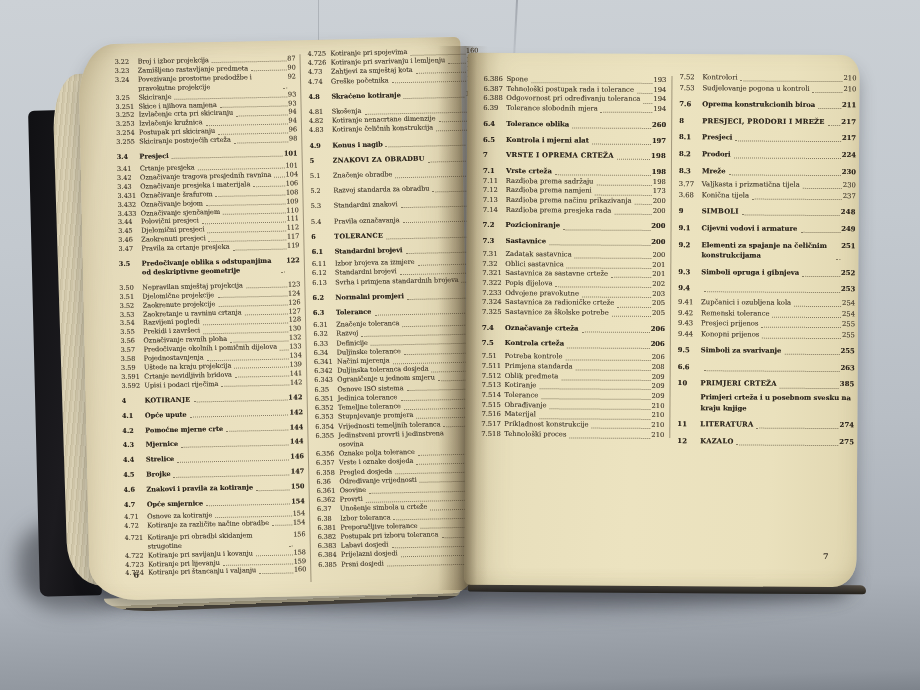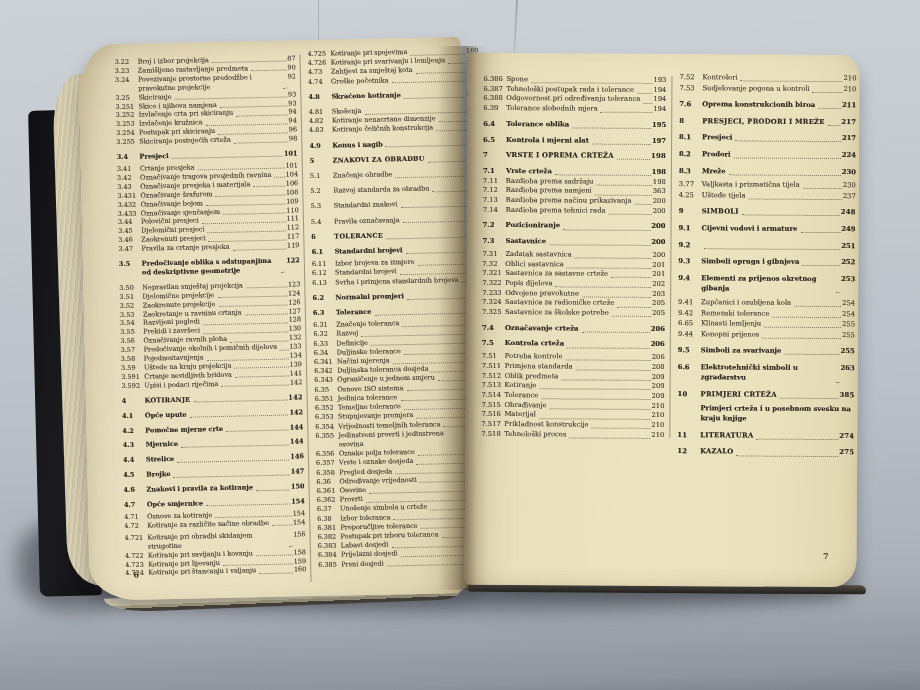--- a/index.html
+++ b/index.html
@@ -688,21 +688,21 @@
           <div class="row">
             <span class="num">6.39</span>
             <span class="t">Tolerance slobodnih mjera</span>
             <span class="dots"></span>
             <span class="p">194</span>
           </div>
           <div class="row bold gap2">
             <span class="num">6.4</span>
             <span class="t">Tolerance oblika</span>
             <span class="dots"></span>
-            <span class="p">195</span>
+            <span class="p">260</span>
           </div>
           <div class="row bold gap2">
             <span class="num">6.5</span>
             <span class="t">Kontrola i mjerni alat</span>
             <span class="dots"></span>
             <span class="p">197</span>
           </div>
           <div class="row bold chapter gap2">
             <span class="num">7</span>
             <span class="t">VRSTE I OPREMA CRTEŽA</span>
@@ -718,31 +718,31 @@
           <div class="row">
             <span class="num">7.11</span>
             <span class="t">Razdioba prema sadržaju</span>
             <span class="dots"></span>
             <span class="p">198</span>
           </div>
           <div class="row">
             <span class="num">7.12</span>
             <span class="t">Razdioba prema namjeni</span>
             <span class="dots"></span>
-            <span class="p">363</span>
+            <span class="p">173</span>
           </div>
           <div class="row">
             <span class="num">7.13</span>
             <span class="t">Razdioba prema načinu prikazivanja</span>
             <span class="dots"></span>
             <span class="p">200</span>
           </div>
           <div class="row">
             <span class="num">7.14</span>
-            <span class="t">Razdioba prema tehnici rada</span>
+            <span class="t">Razdioba prema presjeka rada</span>
             <span class="dots"></span>
             <span class="p">200</span>
           </div>
           <div class="row bold gap2">
             <span class="num">7.2</span>
             <span class="t">Pozicioniranje</span>
             <span class="dots"></span>
             <span class="p">200</span>
           </div>
           <div class="row bold gap2">
@@ -903,87 +903,86 @@
             <span class="dots"></span>
             <span class="p">230</span>
           </div>
           <div class="row gap1">
             <span class="num">3.77</span>
             <span class="t">Valjkasta i prizmatična tijela</span>
             <span class="dots"></span>
             <span class="p">230</span>
           </div>
           <div class="row">
-            <span class="num">4.25</span>
-            <span class="t">Uštede tijela</span>
+            <span class="num">3.68</span>
+            <span class="t">Konična tijela</span>
             <span class="dots"></span>
             <span class="p">237</span>
           </div>
           <div class="row bold chapter gap2">
             <span class="num">9</span>
             <span class="t">SIMBOLI</span>
             <span class="dots"></span>
             <span class="p">248</span>
           </div>
           <div class="row bold gap2">
             <span class="num">9.1</span>
             <span class="t">Cijevni vodovi i armature</span>
             <span class="dots"></span>
             <span class="p">249</span>
           </div>
           <div class="row bold gap2">
             <span class="num">9.2</span>
+            <span class="t">Elementi za spajanje na čeličnim konstrukcijama</span>
             <span class="dots"></span>
             <span class="p">251</span>
           </div>
           <div class="row bold gap2">
             <span class="num">9.3</span>
             <span class="t">Simboli opruga i gibnjeva</span>
             <span class="dots"></span>
             <span class="p">252</span>
           </div>
           <div class="row bold gap2">
             <span class="num">9.4</span>
-            <span class="t">Elementi za prijenos okretnog gibanja</span>
             <span class="dots"></span>
             <span class="p">253</span>
           </div>
           <div class="row gap1">
             <span class="num">9.41</span>
             <span class="t">Zupčanici i ozubljena kola</span>
             <span class="dots"></span>
             <span class="p">254</span>
           </div>
           <div class="row">
             <span class="num">9.42</span>
             <span class="t">Remenski tolerance</span>
             <span class="dots"></span>
             <span class="p">254</span>
           </div>
           <div class="row">
-            <span class="num">6.65</span>
-            <span class="t">Klinasti lemljenju</span>
+            <span class="num">9.43</span>
+            <span class="t">Presjeci prijenos</span>
             <span class="dots"></span>
             <span class="p">255</span>
           </div>
           <div class="row">
             <span class="num">9.44</span>
             <span class="t">Konopni prijenos</span>
             <span class="dots"></span>
             <span class="p">255</span>
           </div>
           <div class="row bold gap2">
             <span class="num">9.5</span>
             <span class="t">Simboli za svarivanje</span>
             <span class="dots"></span>
             <span class="p">255</span>
           </div>
           <div class="row bold gap2">
             <span class="num">6.6</span>
-            <span class="t">Elektrotehnički simboli u zgradarstvu</span>
             <span class="dots"></span>
             <span class="p">263</span>
           </div>
           <div class="row bold chapter gap2">
             <span class="num">10</span>
             <span class="t">PRIMJERI CRTEŽA</span>
             <span class="dots"></span>
             <span class="p">385</span>
           </div>
           <div class="row bold gap1 note">

